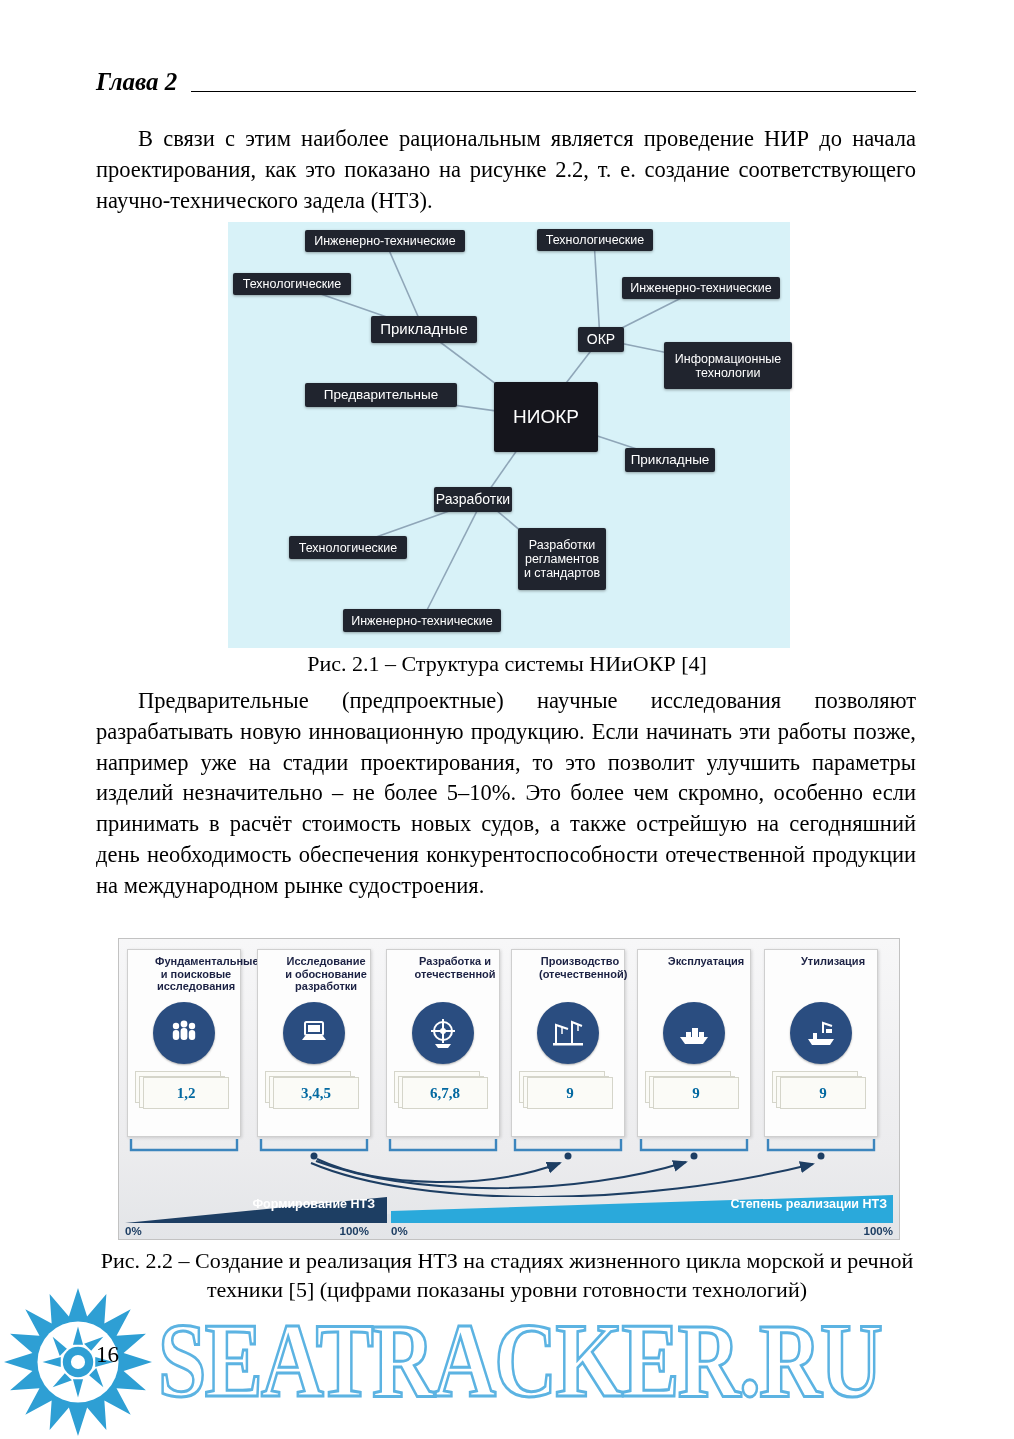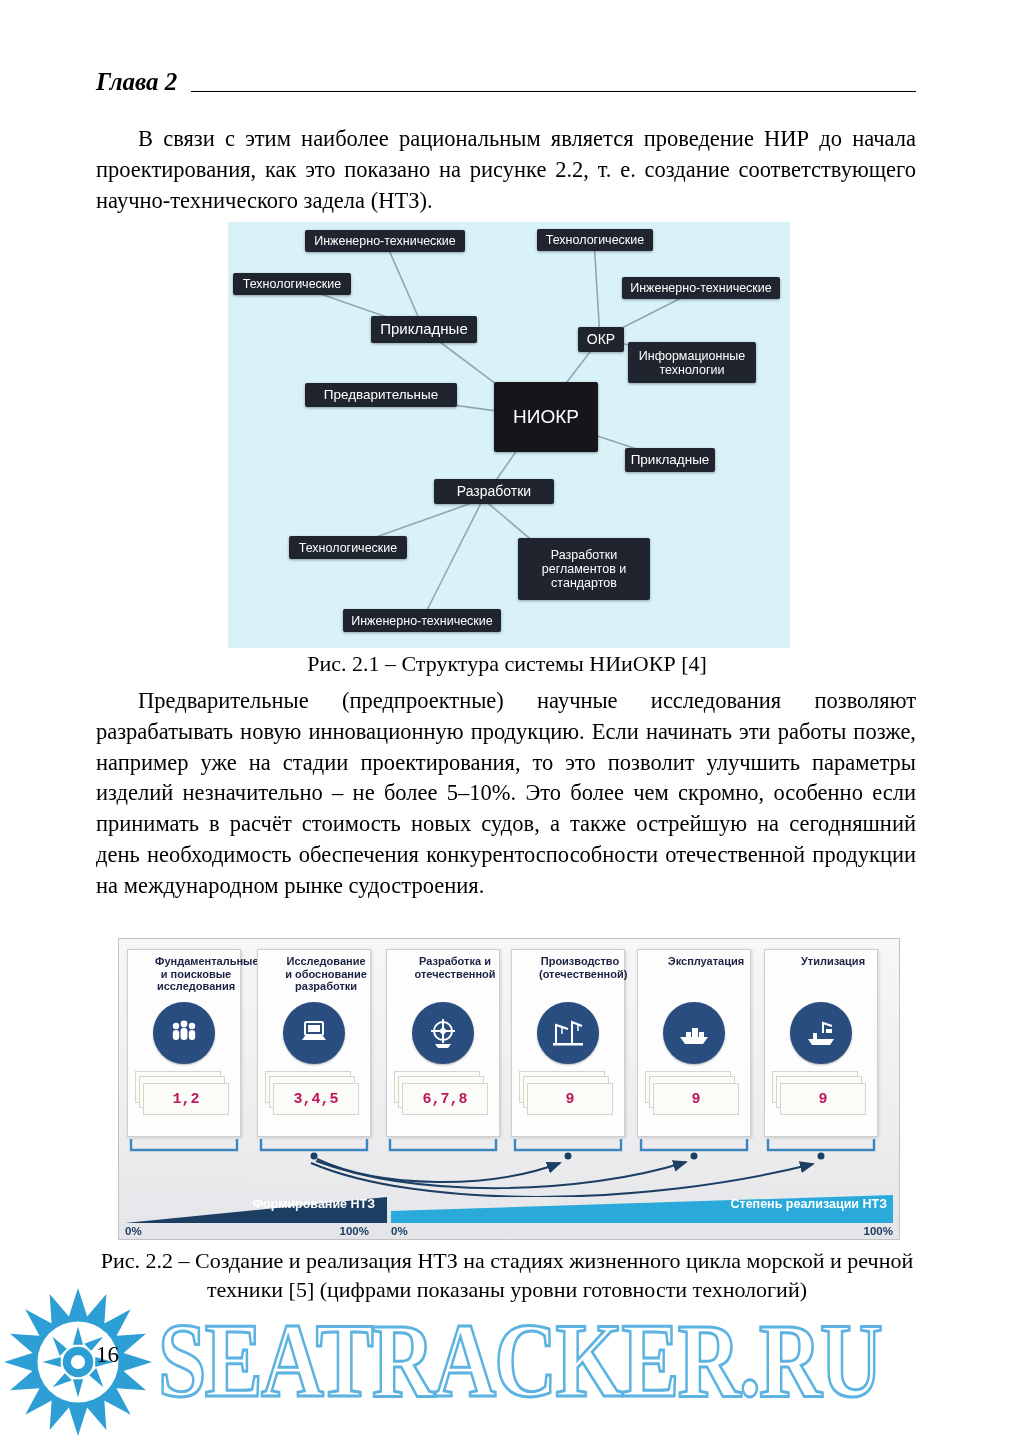--- a/index.html
+++ b/index.html
@@ -57,22 +57,22 @@
     box-shadow:0 1px 2px rgba(0,0,0,.3);
   }
   .papers { position:relative; width:100%; height:56px; }
   .paper {
     position:absolute; width:86px; height:32px;
     background:#fbfbf7; border:1px solid #d5d5ca;
   }
   .paper.b1 { left:7px;  top:1px; }
   .paper.b2 { left:11px; top:6px; }
   .paper.front {
-    left:15px; top:13px; display:flex; align-items:center; justify-content:center;
-    font-family:Liberation Mono, monospace; font-weight:bold; font-size:15px; color:#be185d;
+    left:15px; top:7px; display:flex; align-items:center; justify-content:center;
+    font-family:Liberation Serif, serif; font-weight:bold; font-size:15px; color:#0369a1;
   }
   #fig22 .flow-svg   { position:absolute; left:0; top:198px; }
   #fig22 .wedge-svg  { position:absolute; left:0; bottom:2px; }
 
   
   #pagenum { position:absolute; left:96px; top:1342px; font-size:23px; z-index:3; }
   #watermark-text {
     position:absolute; left:158px; top:1300px; z-index:2;
     font-family:"Liberation Serif", serif; font-weight:bold; font-size:106px;
     letter-spacing:-2px; white-space:nowrap;
@@ -110,27 +110,27 @@
         <line x1="255" y1="277" x2="345" y2="353"></line>
         <line x1="255" y1="277" x2="194" y2="398"></line>
       </g>
     </svg>
     <div class="mn" style="left:77px;top:8px;width:160px;height:22px">Инженерно-технические</div>
     <div class="mn" style="left:309px;top:7px;width:116px;height:22px">Технологические</div>
     <div class="mn" style="left:5px;top:51px;width:118px;height:22px">Технологические</div>
     <div class="mn" style="left:394px;top:55px;width:158px;height:22px">Инженерно-технические</div>
     <div class="mn" style="left:143px;top:94px;width:106px;height:27px;font-size:15px">Прикладные</div>
     <div class="mn" style="left:350px;top:105px;width:46px;height:25px;font-size:14px">ОКР</div>
-    <div class="mn" style="left:400px;top:120px;width:128px;height:41px">Информационные технологии</div>
+    <div class="mn" style="left:436px;top:120px;width:128px;height:47px">Информационные технологии</div>
     <div class="mn" style="left:77px;top:161px;width:152px;height:24px;font-size:13.5px">Предварительные</div>
     <div class="mn" style="left:266px;top:160px;width:104px;height:70px;font-size:19px;background:#15151c">НИОКР</div>
     <div class="mn" style="left:397px;top:226px;width:90px;height:24px;font-size:13.5px">Прикладные</div>
-    <div class="mn" style="left:206px;top:257px;width:120px;height:25px;font-size:14px">Разработки</div>
+    <div class="mn" style="left:206px;top:265px;width:78px;height:25px;font-size:14px">Разработки</div>
     <div class="mn" style="left:61px;top:314px;width:118px;height:23px">Технологические</div>
-    <div class="mn" style="left:290px;top:316px;width:132px;height:62px">Разработки регламентов и стандартов</div>
+    <div class="mn" style="left:290px;top:306px;width:88px;height:62px">Разработки регламентов и стандартов</div>
     <div class="mn" style="left:115px;top:387px;width:158px;height:23px">Инженерно-технические</div>
   </div>
 
   <div id="cap1" class="caption">Рис. 2.1 – Структура системы НИиОКР [4]</div>
 
   <div id="p2" class="para">Предварительные (предпроектные) научные исследования позволяют разрабатывать новую инновационную продукцию. Если начинать эти работы позже, например уже на стадии проектирования, то это позволит улучшить параметры изделий незначительно – не более 5–10%. Это более чем скромно, особенно если принимать в расчёт стоимость новых судов, а также острейшую на сегодняшний день необходимость обеспечения конкурентоспособности отечественной продукции на международном рынке судостроения.</div>
 
   <div id="fig22">
 
     <div class="stage-card" style="left:8px">

